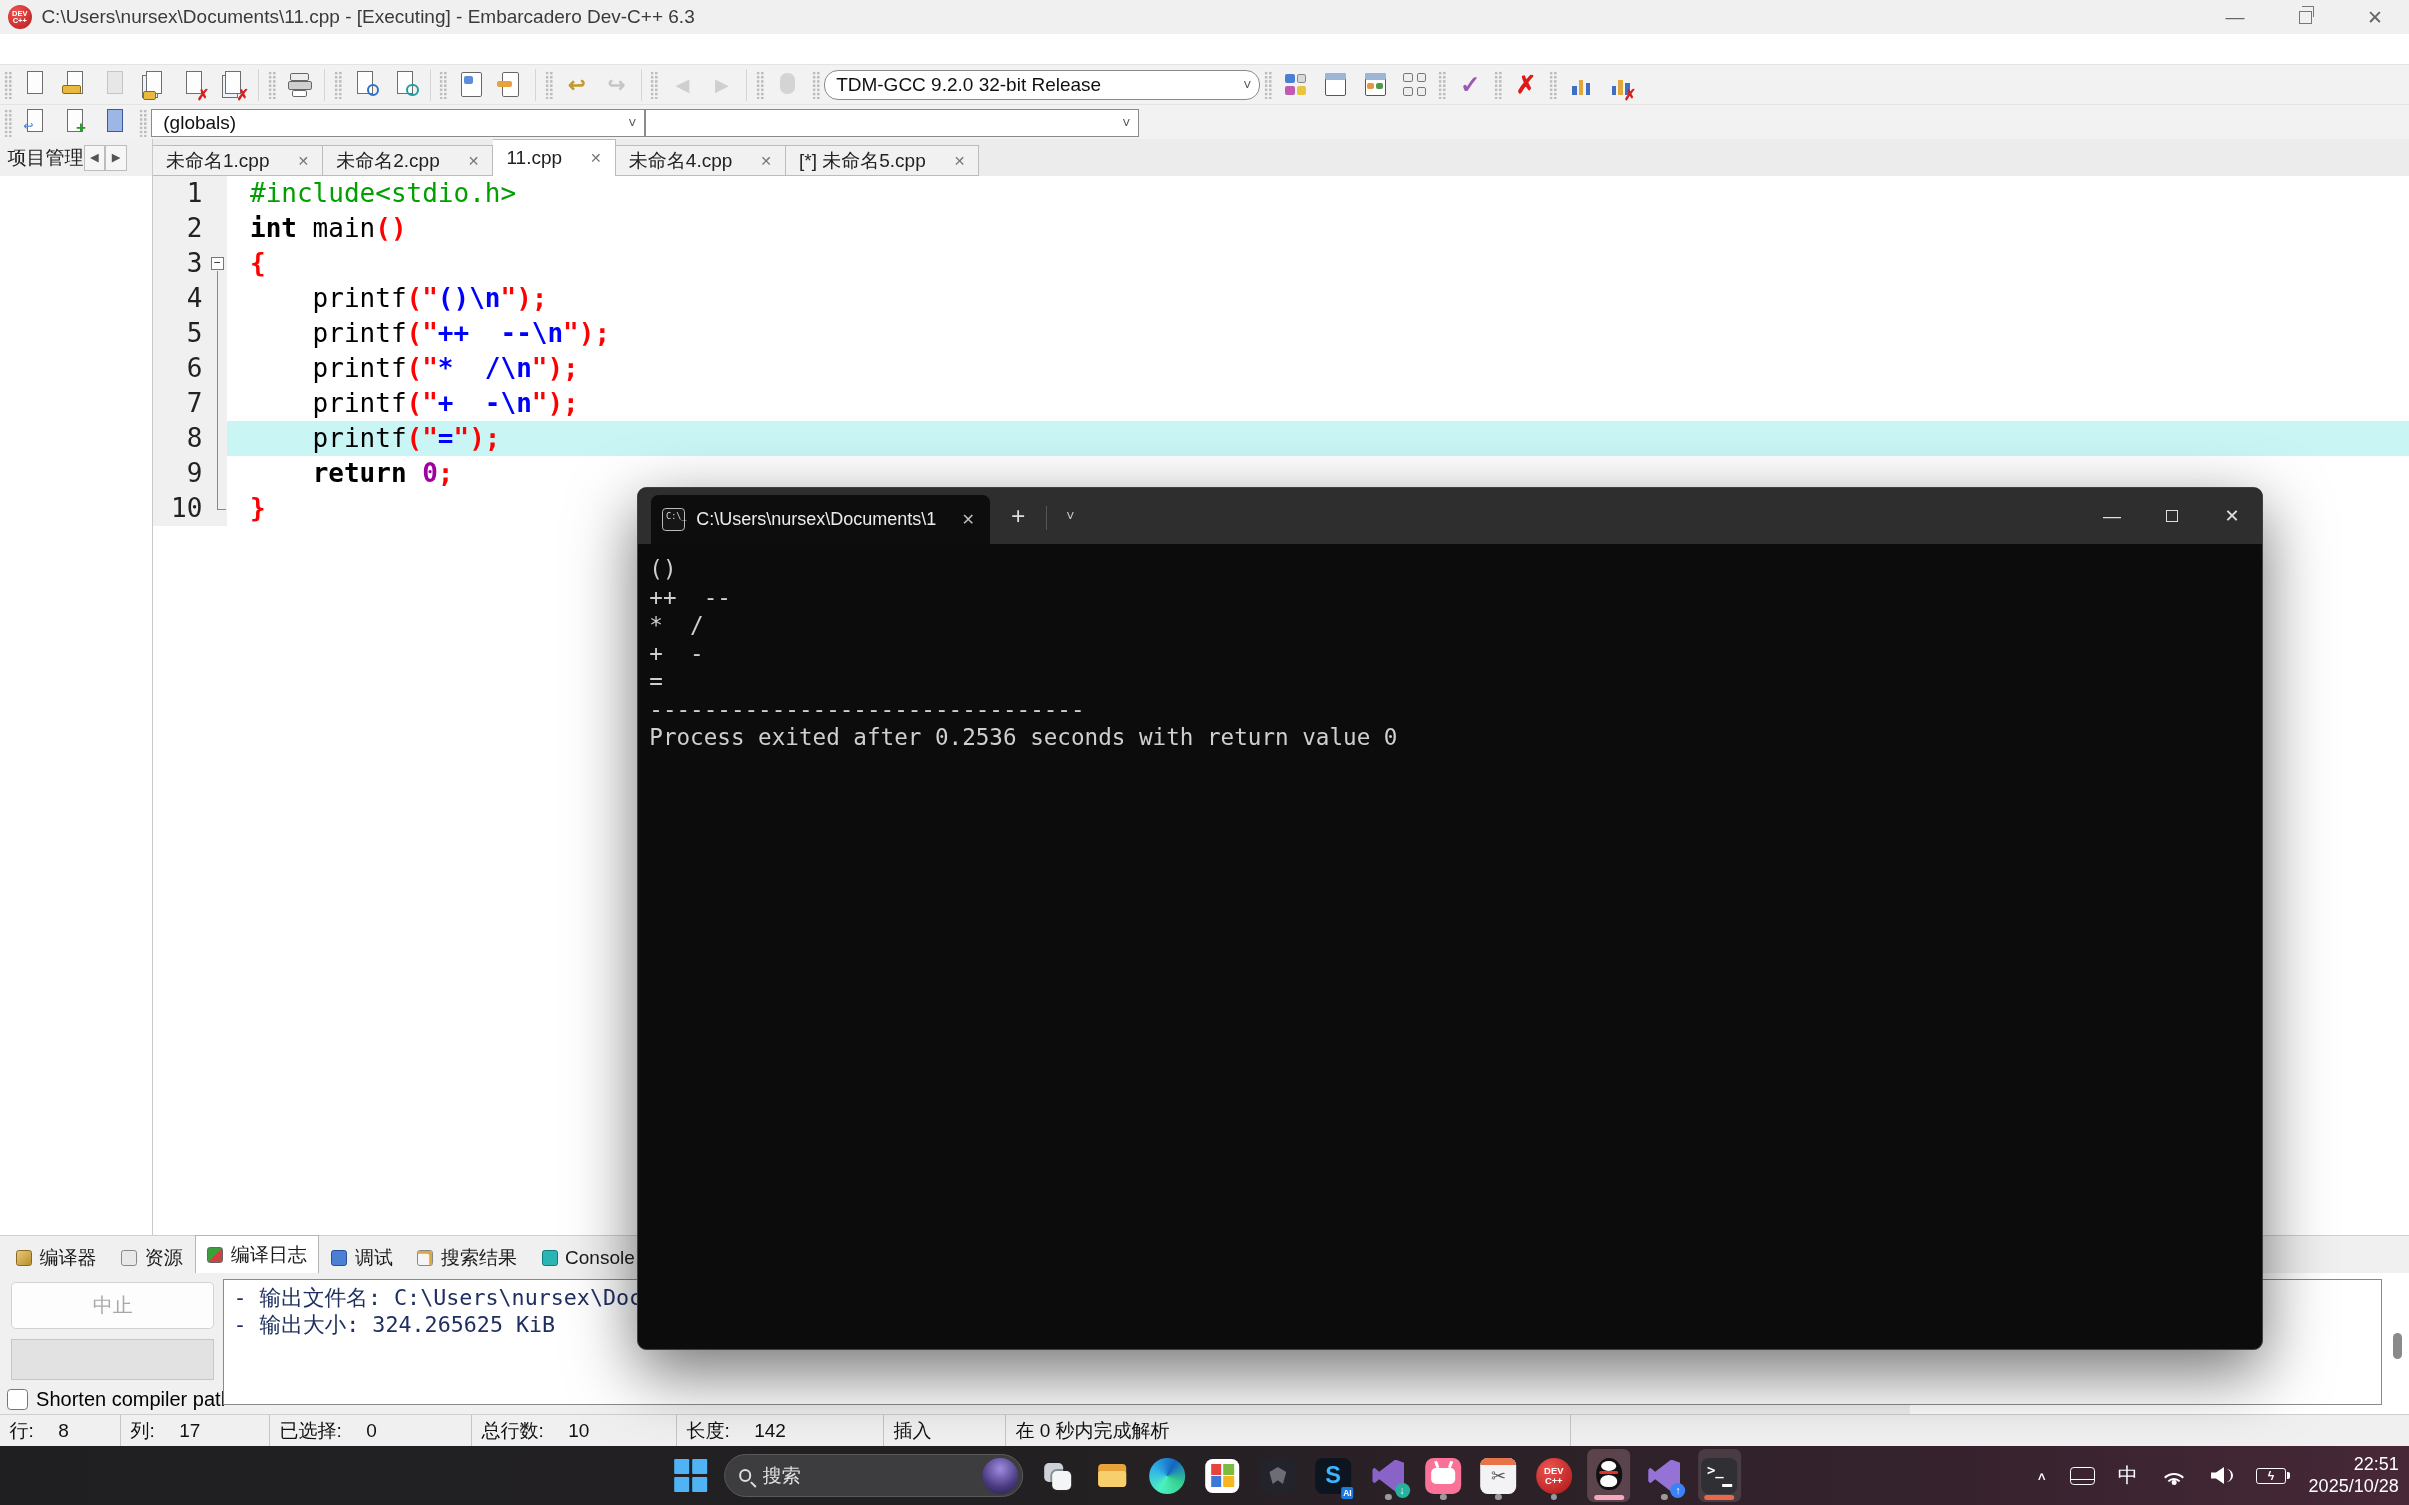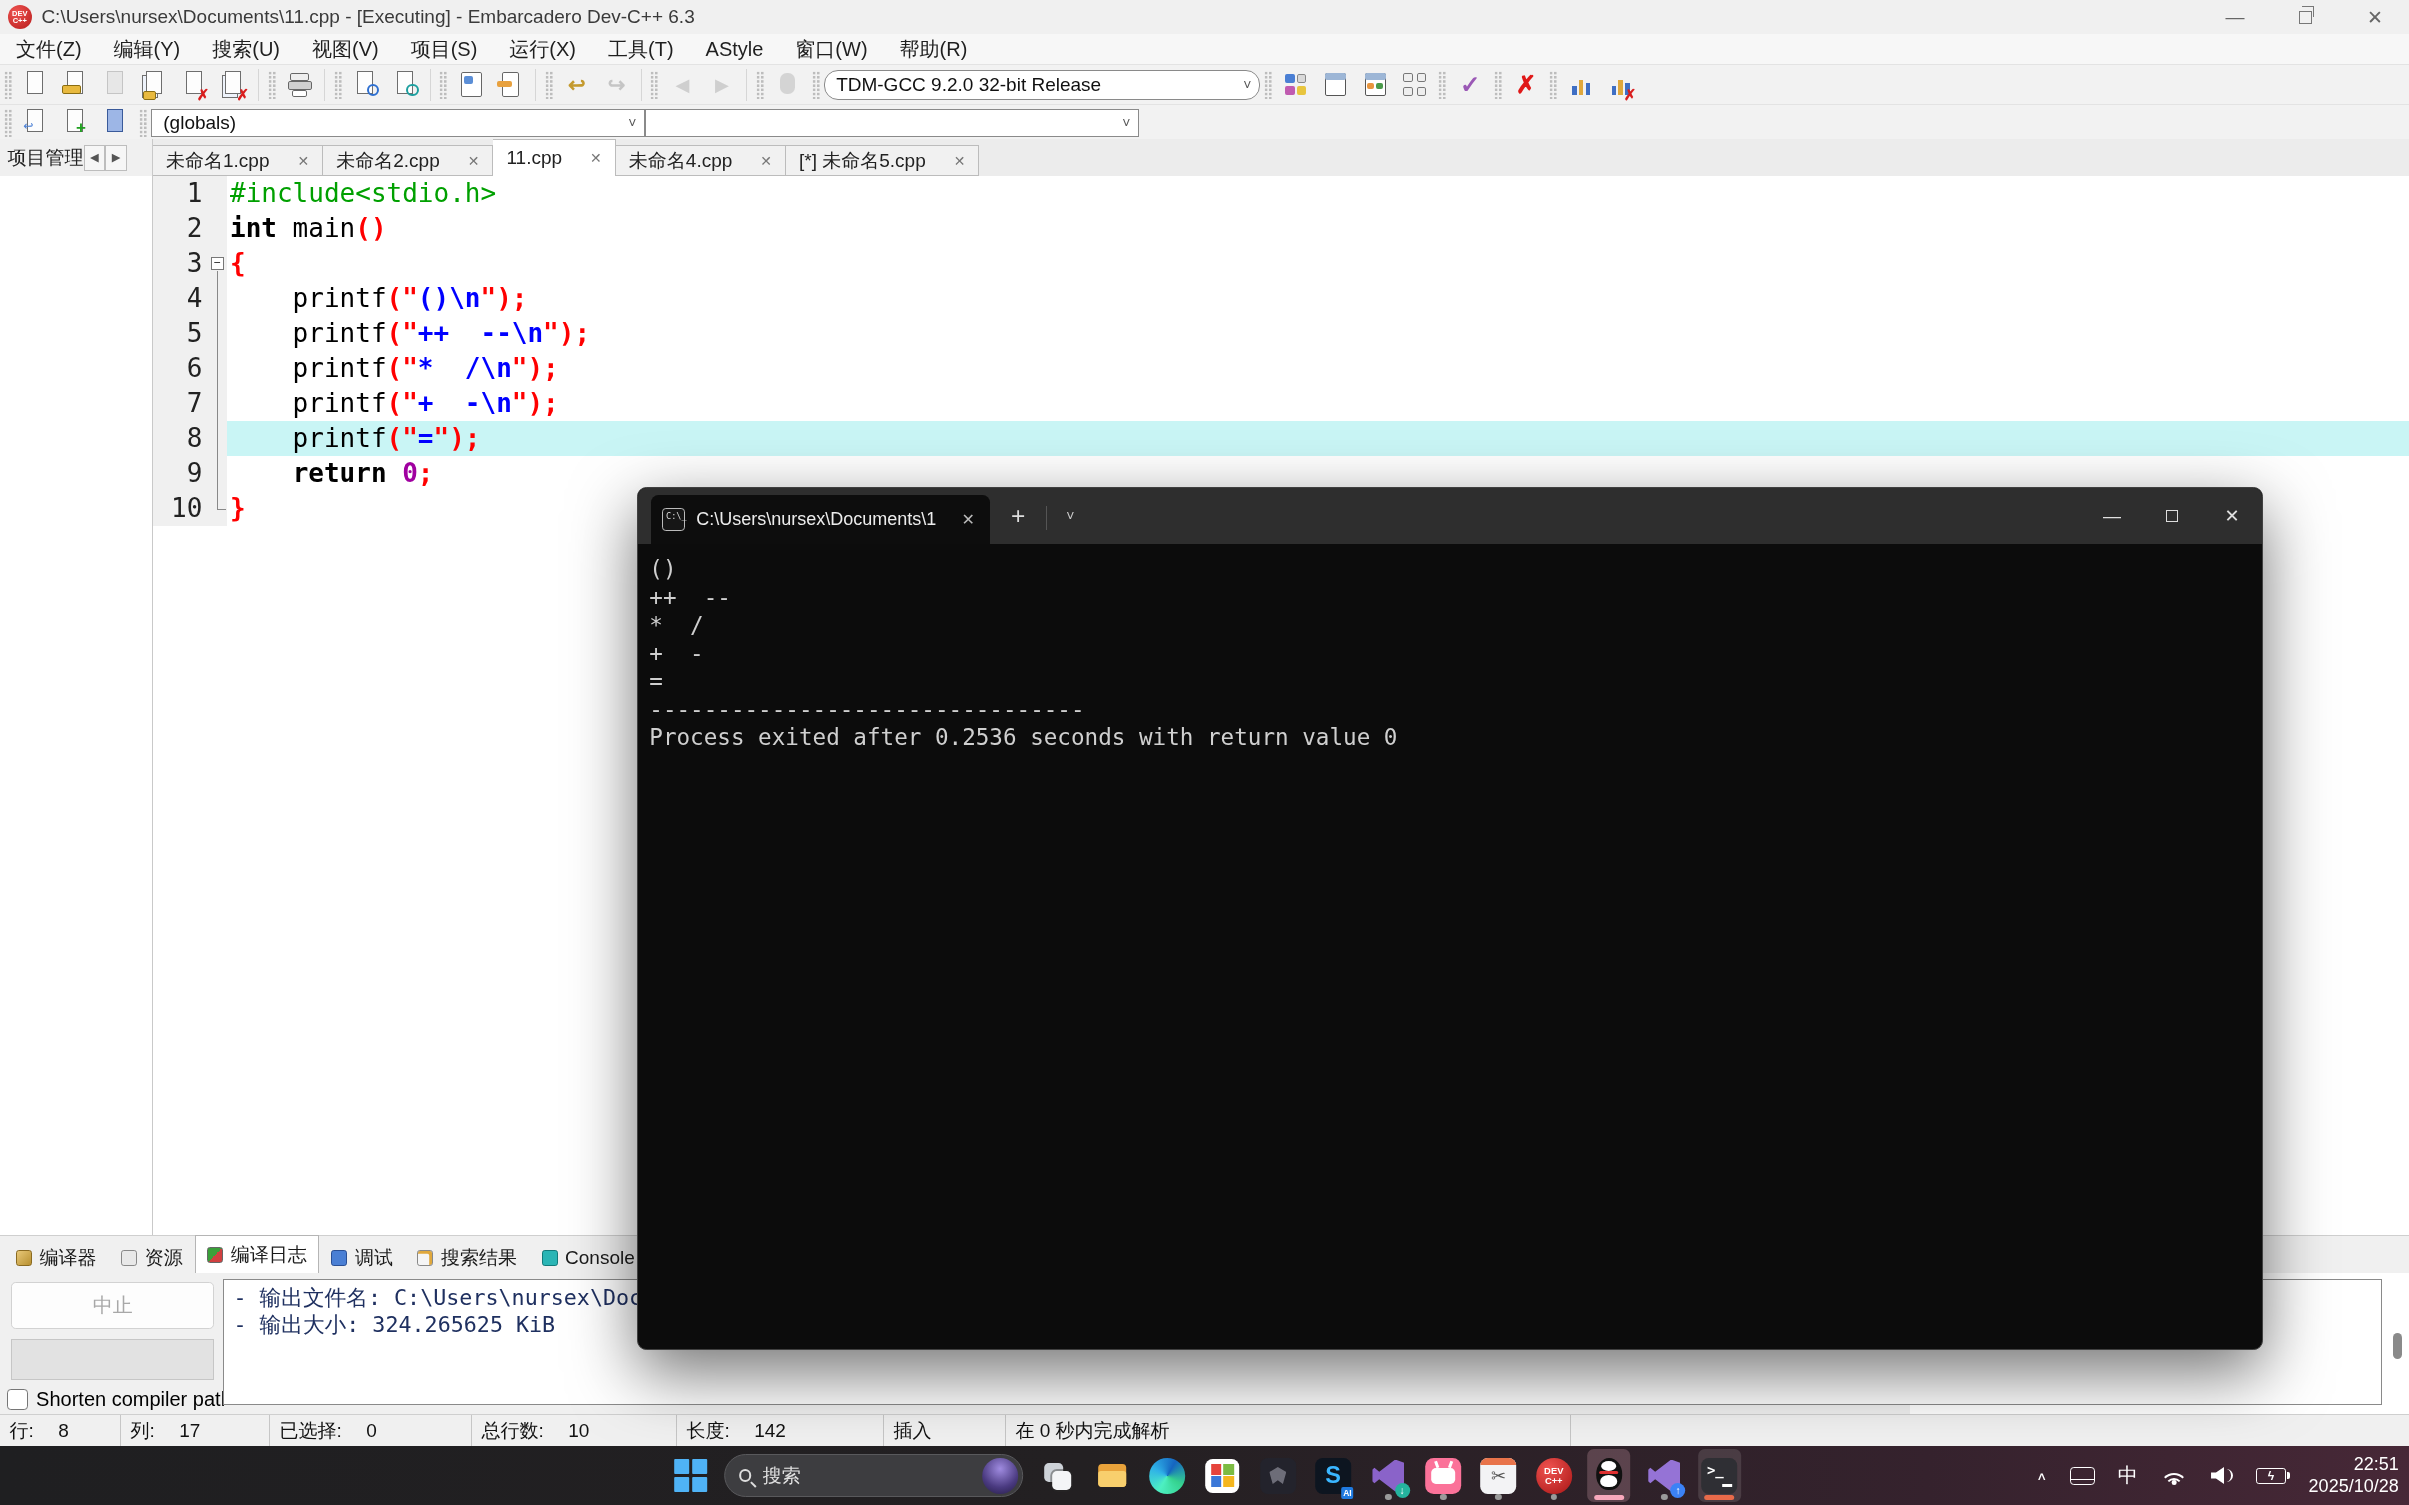--- a/index.html
+++ b/index.html
@@ -54,21 +54,21 @@
 
 .proj-panel{position:absolute;left:0;top:176px;width:153px;height:1059px;background:#fff;border-right:0.9px solid #c9c9c9}
 .editor{position:absolute;left:153px;top:176px;width:2257px;height:1059px;background:#fff;font-family:"DejaVu Sans Mono",monospace;font-size:26px;border-right:0.9px solid #bbb}
 .erow{display:flex;height:35px;line-height:35px}
 .gutter{width:55px;background:#f0f0f0;text-align:right;padding-right:5.6px;color:#222;flex:none}
 .fold{width:19px;background:#f0f0f0;position:relative;flex:none}
 .fold .fbox{position:absolute;left:2.8px;top:11.3px;width:13px;height:13px;border:0.9px solid #777;background:#fff;font-size:11.3px;line-height:10.4px;text-align:center;color:#333}
 .fold .fline{position:absolute;left:9.4px;top:0;bottom:0;border-left:0.9px solid #888}
 .fold .fline.half{top:24.5px}
 .fold .fend{position:absolute;left:9.4px;top:0;height:19px;width:8.5px;border-left:0.9px solid #888;border-bottom:0.9px solid #888}
-.codecell{flex:1;white-space:pre;padding-left:3px}
+.codecell{flex:1;white-space:pre;padding-left:23px}
 .codecell.hl{background:#c9f5f5}
 .sg{color:#00a000}
 .sk{color:#000;font-weight:bold}
 .sp{color:#000}
 .sr{color:#ff0000;font-weight:bold}
 .sb{color:#0000ff;font-weight:bold}
 .sm{color:#a000a0;font-weight:bold}
 
 
 .termwin{position:absolute;left:637px;top:487px;width:1626px;height:863px;background:#0c0c0c;border:0.9px solid #404040;border-radius:9.4px;box-shadow:0 22.6px 66px rgba(0,0,0,.55);z-index:40;overflow:hidden}
@@ -181,32 +181,20 @@
       <div class="winbtn">—</div>
       <div class="winbtn">
           <span class="restore-sq">
             <i></i>
           </span>
         </div>
       <div class="winbtn">✕</div>
     </div>
   </div>
 
-  <div class="menubar">
-      <div class="menu-item">文件(Z)</div>
-      <div class="menu-item">编辑(Y)</div>
-      <div class="menu-item">搜索(U)</div>
-      <div class="menu-item">视图(V)</div>
-      <div class="menu-item">项目(S)</div>
-      <div class="menu-item">运行(X)</div>
-      <div class="menu-item">工具(T)</div>
-      <div class="menu-item">AStyle</div>
-      <div class="menu-item">窗口(W)</div>
-      <div class="menu-item">帮助(R)</div>
-    </div>
 
   <div class="toolbar1">
       <div class="grip"></div>
       <div class="tbi">
         <i class="d"></i>
       </div>
       <div class="tbi">
         <i class="d"></i>
         <i class="bar" style="left:3.8px;top:17px;width:19px;height:9.4px;background:#e8b93e;border:0.9px solid #8a6d12"></i>
       </div>

